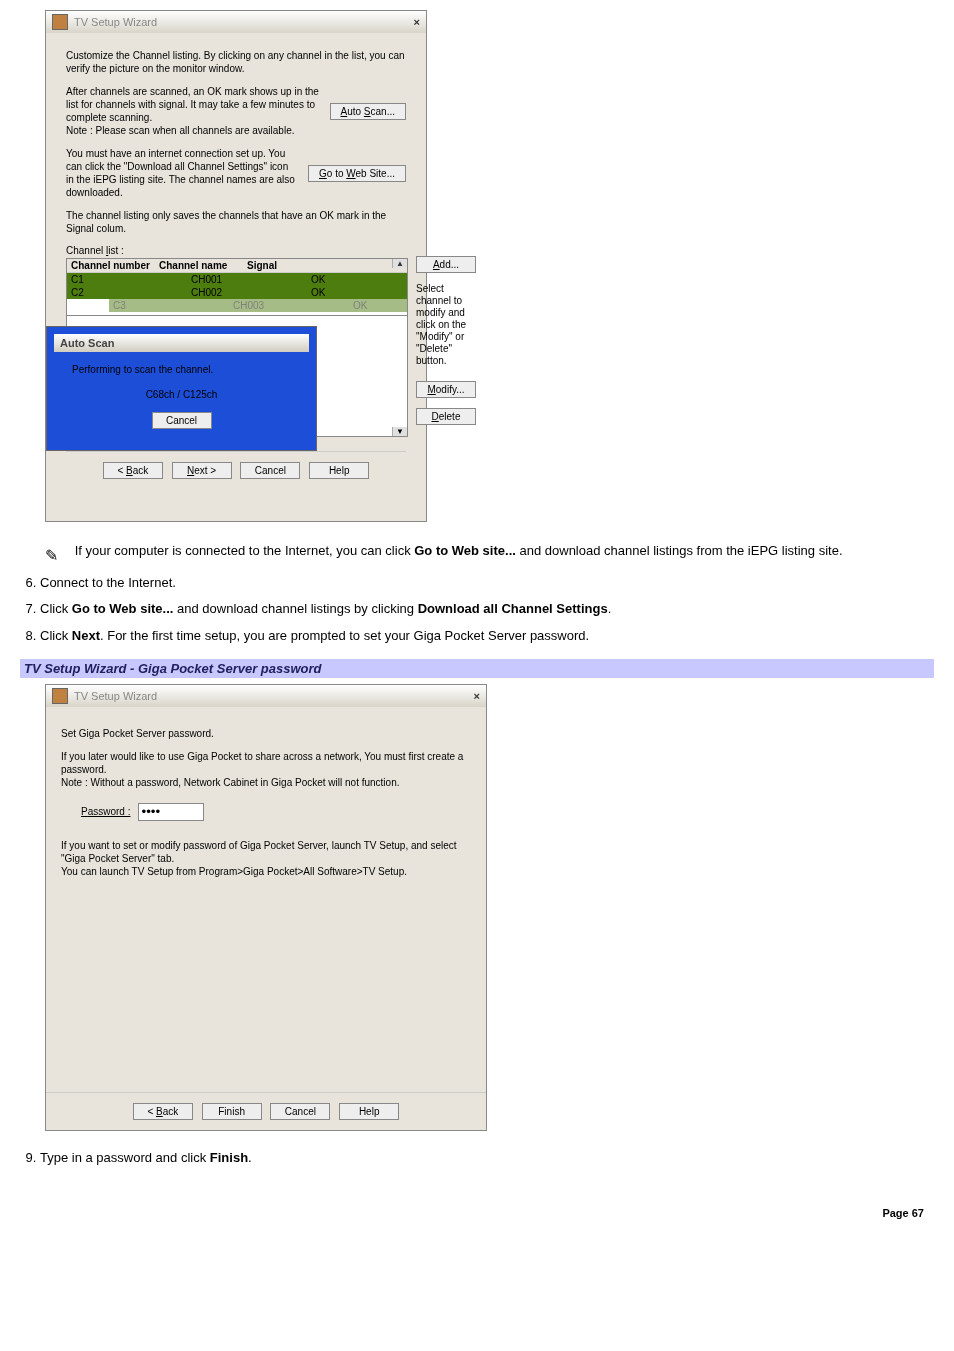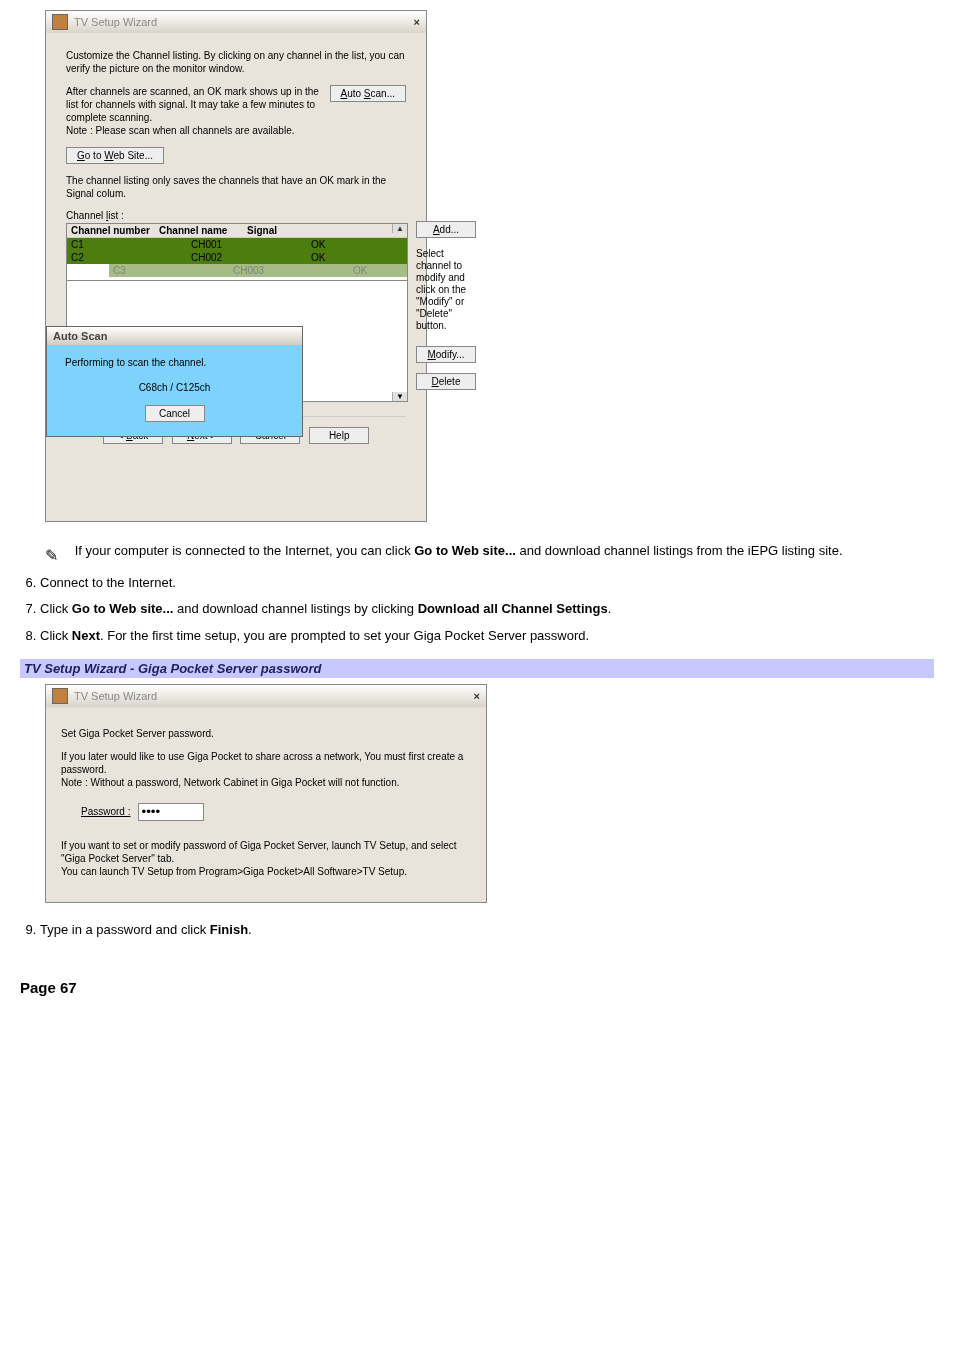--- a/index.html
+++ b/index.html
@@ -37,21 +37,21 @@
     border: 1px solid #666;
   }
   .title-bar .close {
     margin-left: auto;
     color: #333;
     font-weight: bold;
     cursor: pointer;
   }
   .dialog-body { padding: 10px 20px 14px 20px; }
   .desc { margin: 6px 0 10px 0; line-height: 1.3; }
-  .row { display: flex; align-items: flex-start; margin: 10px 0; }
+  .row { display: flex; align-items: center; margin: 10px 0; }
   .row .lbl { flex: 1; padding-right: 10px; line-height: 1.3; }
   .btn {
     background: #eee;
     border: 1px solid #888;
     padding: 2px 10px;
     font-family: Tahoma, sans-serif;
     font-size: 10px;
     cursor: pointer;
     white-space: nowrap;
     min-width: 60px;
@@ -89,23 +89,23 @@
     display: flex;
     justify-content: center;
     font-size: 8px;
     color: #333;
   }
   .auto-scan-overlay {
     position: absolute;
     left: 0;
     top: 315px;
     width: 255px;
-    background: #7dd3fc;
+    background: #1d4ed8;
     border: 1px solid #666;
-    padding: 0;
+    padding: 7px;
   }
   .auto-scan-overlay .as-title {
     background: linear-gradient(#fff,#d0ccc0);
     padding: 3px 6px;
     color: #444;
     font-weight: bold;
     font-size: 11px;
   }
   .auto-scan-overlay .as-body { padding: 12px 18px 14px 18px; }
   .auto-scan-overlay .center { text-align: center; margin-top: 14px; }
@@ -147,21 +147,21 @@
     color: #000;
     margin-left: 25px;
     margin-bottom: 18px;
   }
   .dialog2 .dialog-body { padding: 14px 15px; }
   .pw-row { display:flex; align-items:center; margin: 14px 0 18px 20px;}
   .pw-row label { text-decoration: underline; margin-right: 8px; }
   .pw-row input { width: 60px; background:#fff; border:1px solid #888; height:14px; }
   .foot2 { text-align:center; padding: 10px; border-top: 1px solid #ccc; margin-top: 190px;}
   .foot2 .btn { margin: 0 3px; }
-  .page-foot { text-align: left; font-size: 15px; font-weight: bold; margin-top: 40px; padding-right: 10px;}
+  .page-foot { text-align: right; font-size: 11px; font-weight: bold; margin-top: 40px; padding-right: 10px;}
   b { font-weight: bold; }
 </style>
 </head>
 <body>
 
 <div class="dialog" style="position:relative; height:510px;">
   <div class="title-bar">
     <span class="icon"></span>
     <span>TV Setup Wizard</span>
     <span class="close">×</span>
@@ -169,20 +169,21 @@
   <div class="dialog-body">
     <div class="desc">Customize the Channel listing. By clicking on any channel in the list, you can verify the picture on the monitor window.</div>
 
     <div class="row">
       <div class="lbl" style="white-space:pre-line;">After channels are scanned, an OK mark shows up in the list for channels with signal. It may take a few minutes to complete scanning.
 Note : Please scan when all channels are available.</div>
       <button class="btn"><span style="text-decoration:underline;">A</span>uto <span style="text-decoration:underline;">S</span>can...</button>
     </div>
 
     <div class="row">
+      <div class="lbl">You must have an internet connection set up. You can click the "Download all Channel Settings" icon in the iEPG listing site. The channel names are also downloaded.</div>
       <button class="btn"><span style="text-decoration:underline;">G</span>o to <span style="text-decoration:underline;">W</span>eb Site...</button>
     </div>
 
     <div class="desc">The channel listing only saves the channels that have an OK mark in the Signal colum.</div>
 
     <div class="channel-list-lbl">Channel <span style="text-decoration:underline;">l</span>ist :</div>
 
     <div class="list-flex">
       <div class="left">
         <div class="list-box">
@@ -269,20 +270,26 @@
     <div class="desc">Set Giga Pocket Server password.</div>
     <div class="desc" style="white-space:pre-line;">If you later would like to use Giga Pocket to share across a network, You must first create a password.
 Note : Without a password, Network Cabinet in Giga Pocket will not function.</div>
     <div class="pw-row">
       <label><span style="text-decoration:underline;">P</span>assword :</label>
       <input type="password" value="xxxx" style="">
     </div>
     <div class="desc" style="white-space:pre-line;">If you want to set or modify password of Giga Pocket Server, launch TV Setup, and select "Giga Pocket Server" tab.
 You can launch TV Setup from Program&gt;Giga Pocket&gt;All Software&gt;TV Setup.</div>
   </div>
+  <div class="foot2">
+    <button class="btn">&lt; <span style="text-decoration:underline;">B</span>ack</button>
+    <button class="btn">Finish</button>
+    <button class="btn">Cancel</button>
+    <button class="btn">Help</button>
+  </div>
 </div>
 
 <ol class="steps" start="9">
   <li>
     <span>Type in a password and click </span><b>Finish</b><span>.</span>
   </li>
 </ol>
 
 <div class="page-foot">Page 67</div>
 

